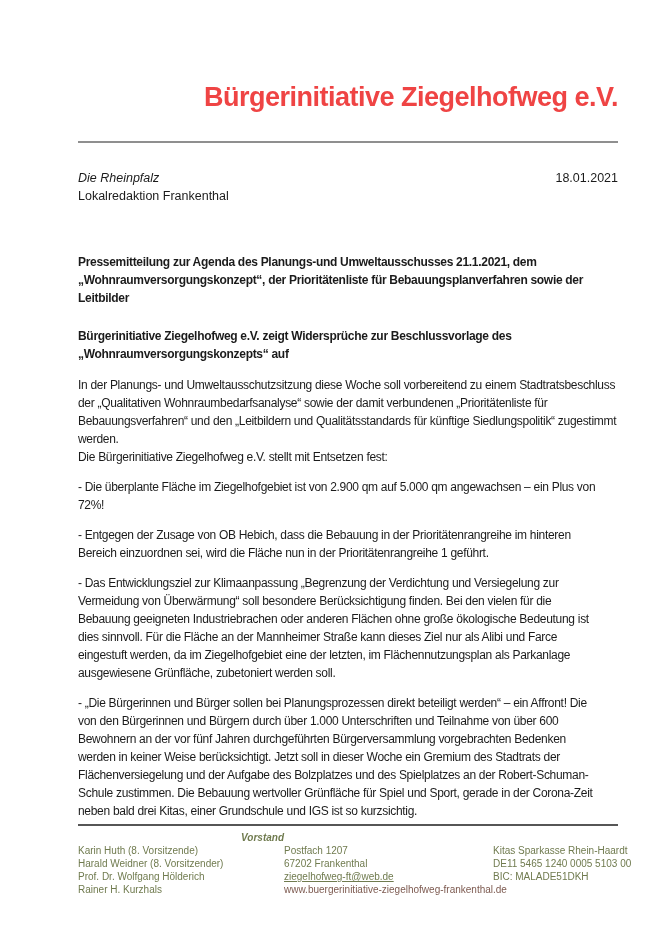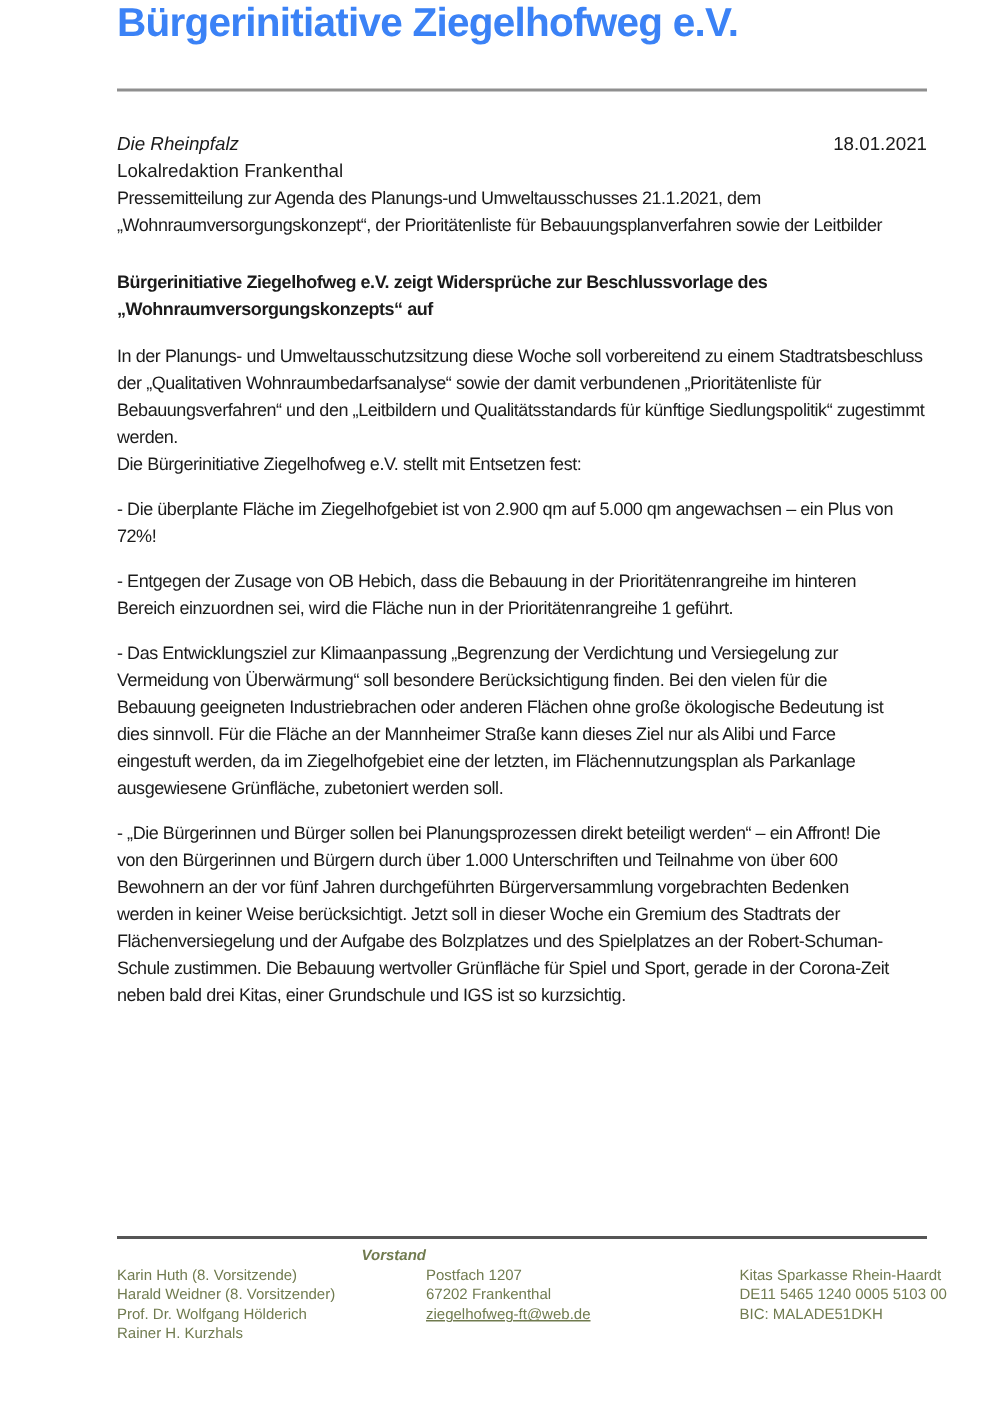--- a/index.html
+++ b/index.html
@@ -12,46 +12,48 @@
     font-family: "Liberation Sans", "DejaVu Sans", sans-serif;
     color: #1b1b1b;
   }
   .content {
     position: absolute;
     left: 78px;
     right: 46px;
     top: 0;
   }
   .org-title {
-    text-align: left;
+    margin-top: 82px;
+    text-align: right;
     font-size: 27px;
     font-weight: bold;
     letter-spacing: -0.5px;
-    color: #3b82f6;
+    color: #ef4444;
   }
   .header-rule {
     margin-top: 28px;
     border: none;
     border-top: 2px solid #8f8f8f;
     height: 0;
   }
   .recipient-row {
     margin-top: 26px;
     display: flex;
     justify-content: space-between;
     align-items: flex-start;
     font-size: 12.5px;
     line-height: 18px;
   }
   .recipient-name { font-style: italic; }
   .recipient-dept { font-size: 12.5px; line-height: 18px; }
   .doc-date { font-style: normal; }
   .headline {
+    margin-top: 48px;
     font-size: 12px;
-    font-weight: normal;
+    font-weight: bold;
     line-height: 18px;
     letter-spacing: -0.3px;
   }
   .subheadline {
     margin-top: 20px;
     font-size: 12px;
     font-weight: bold;
     line-height: 18px;
     letter-spacing: -0.3px;
   }
@@ -130,20 +132,21 @@
         <div class="footer-line">Harald Weidner (8. Vorsitzender)</div>
         <div class="footer-line">Prof. Dr. Wolfgang Hölderich</div>
         <div class="footer-line">Rainer H. Kurzhals</div>
       </div>
 
       <div class="footer-col">
         <div class="footer-spacer"></div>
         <div class="footer-line">Postfach 1207</div>
         <div class="footer-line">67202 Frankenthal</div>
         <div class="footer-line"><a class="email-link">ziegelhofweg-ft@web.de</a></div>
+        <div class="footer-line"><a class="website-link">www.buergerinitiative-ziegelhofweg-frankenthal.de</a></div>
       </div>
 
       <div class="footer-col">
         <div class="footer-spacer"></div>
         <div class="footer-line">Kitas Sparkasse Rhein-Haardt</div>
         <div class="footer-line">DE11 5465 1240 0005 5103 00</div>
         <div class="footer-line">BIC: MALADE51DKH</div>
       </div>
 
     </div>

